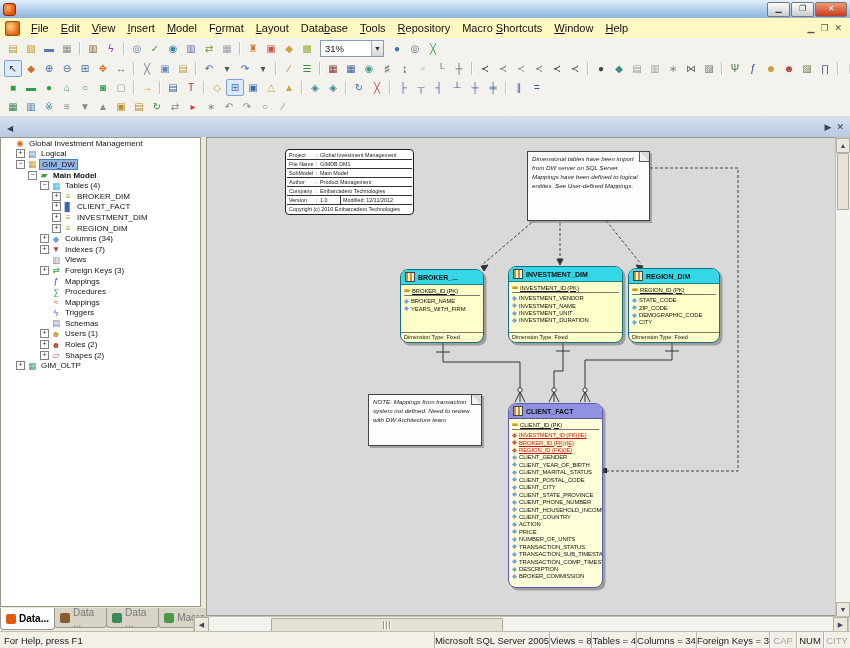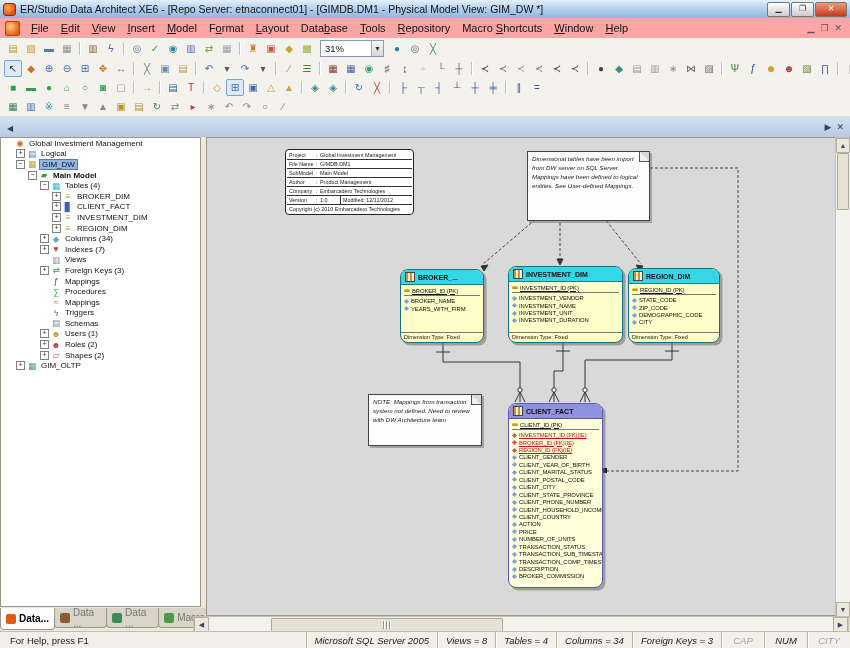--- a/index.html
+++ b/index.html
@@ -9,21 +9,21 @@
   #titlebar{position:absolute;left:0;top:0;right:0;height:18px;
     background:linear-gradient(#e3f0fc,#b7d3ee 45%,#8fb4dc);border-bottom:1px solid #6f93bd;
     display:flex;align-items:center;padding:0 3px;font-size:10.5px;}
   #title-icon{width:11px;height:11px;border-radius:3px;flex:none;margin-right:4px;
     background:radial-gradient(circle at 35% 35%,#ffb060,#e05010 72%);border:1px solid #903000;}
   .winbtns{margin-left:auto;display:flex;gap:1px;}
   .winbtn{width:21px;height:13px;border:1px solid #777;border-radius:2px;text-align:center;
     font-size:8px;line-height:12px;color:#333;background:linear-gradient(#fdfdfd,#cccccc);}
   .winbtn.close{width:30px;background:linear-gradient(#f09a78,#c53a1c);color:#fff;font-weight:bold;}
   
-  #menubar{position:absolute;left:0;top:18px;right:0;height:20px;background:#fca5a5;
+  #menubar{position:absolute;left:0;top:18px;right:0;height:20px;background:#fef9c3;
     border-bottom:1px solid #dcd8cc;display:flex;align-items:center;font-size:11px;}
   #menu-app-icon{width:13px;height:13px;margin:0 5px;border-radius:2px;flex:none;
     background:radial-gradient(circle at 35% 35%,#ffd080,#e06010 75%);border:1px solid #8a5a10;}
   .menu-item{padding:2px 6px;white-space:nowrap;}
   .mdi-btns{margin-left:auto;display:flex;gap:6px;padding-right:8px;color:#555;font-size:9px;}
   
   .toolbar{position:absolute;left:0;right:0;background:#f4f2ec;border-bottom:1px solid #dcd8cc;
     display:flex;align-items:center;padding-left:4px;}
   #tb1{top:38px;height:20px;} #tb2{top:58px;height:20px;}
   #tb3{top:78px;height:19px;} #tb4{top:97px;height:19px;}
@@ -114,32 +114,31 @@
   #hscroll{left:193px;top:479px;right:1px;height:16px;}
   .sbtn{position:absolute;background:#ece9dc;border:1px solid #b4b0a4;color:#446;font-size:7px;
     display:flex;align-items:center;justify-content:center;}
   .sthumb{position:absolute;background:#e6e2d6;border:1px solid #aca89a;border-radius:1px;
     display:flex;align-items:center;justify-content:center;gap:1px;}
   .grip i{display:block;width:1px;height:8px;background:#9a968a;border-right:1px solid #fff;}
   #hscroll .grip i{height:8px;}
   
   #statusbar{position:absolute;left:0;bottom:0;right:0;height:16px;background:#f2f0e8;
     border-top:1px solid #c0bcae;display:flex;align-items:stretch;font-size:9.5px;color:#222;}
-  #status-help{flex:1;display:flex;align-items:center;padding-left:10px;}
+  #status-help{flex:1;display:flex;align-items:center;padding-left:4px;}
   .sseg{flex:none;display:flex;align-items:center;justify-content:center;
-    border-left:1px solid #b8b4a6;box-shadow:1px 0 0 #ffffff inset;padding:0 8px;font-style:italic;}
+    border-left:1px solid #b8b4a6;box-shadow:1px 0 0 #ffffff inset;padding:0 0;}
   .toggle{width:26px;}
   .toggle.off{color:#a8a49a;}
 </style>
 </head>
 <body>
 
 <div id="titlebar">
   <span id="title-icon"></span>
-  <span>ER/Studio Data Architect XE6 - [Repo Server: etnaconnect01] - [GIMDB.DM1 - Physical Model View: GIM_DW *]</span>
   <span class="winbtns">
     <span class="winbtn">▁</span>
     <span class="winbtn">❐</span>
     <span class="winbtn close">✕</span>
   </span>
 </div>
 
 <div id="menubar">
   <span id="menu-app-icon"></span>
   <span id="menu-items" style="display:flex;">

